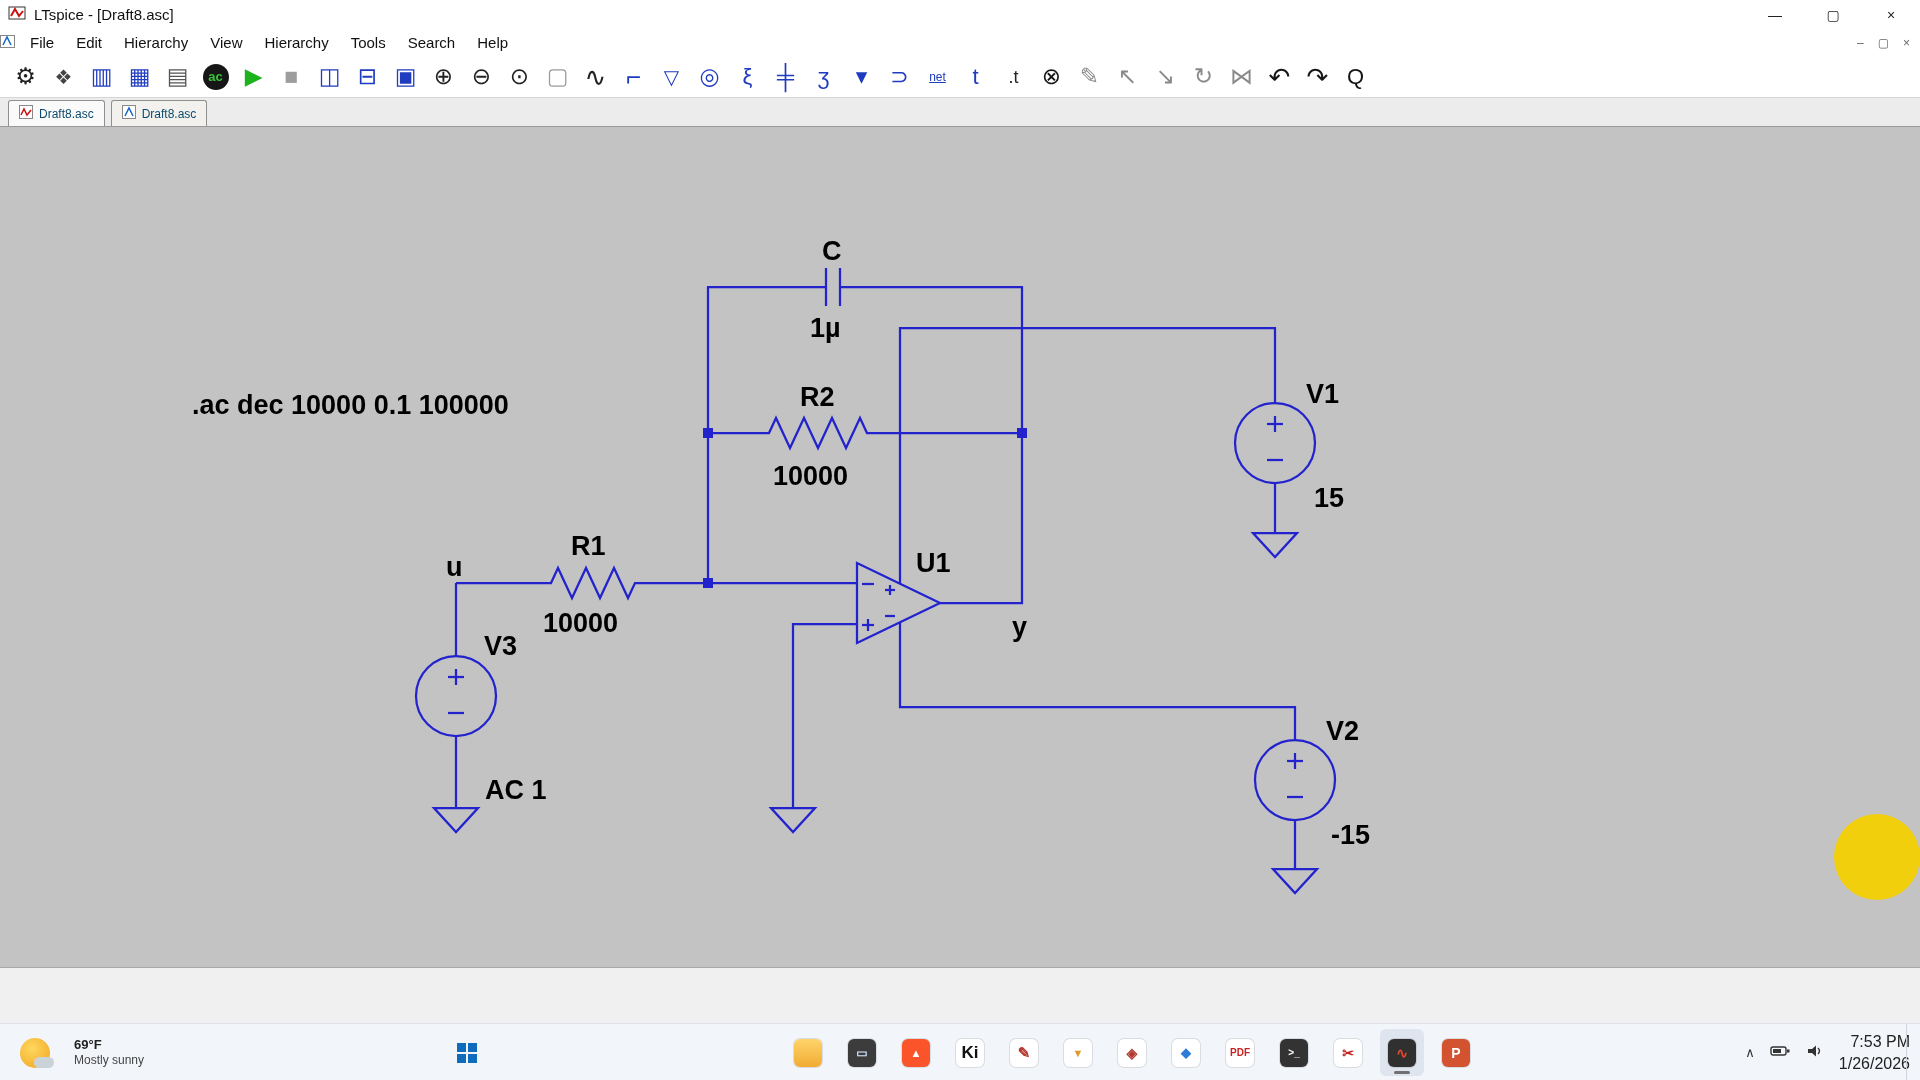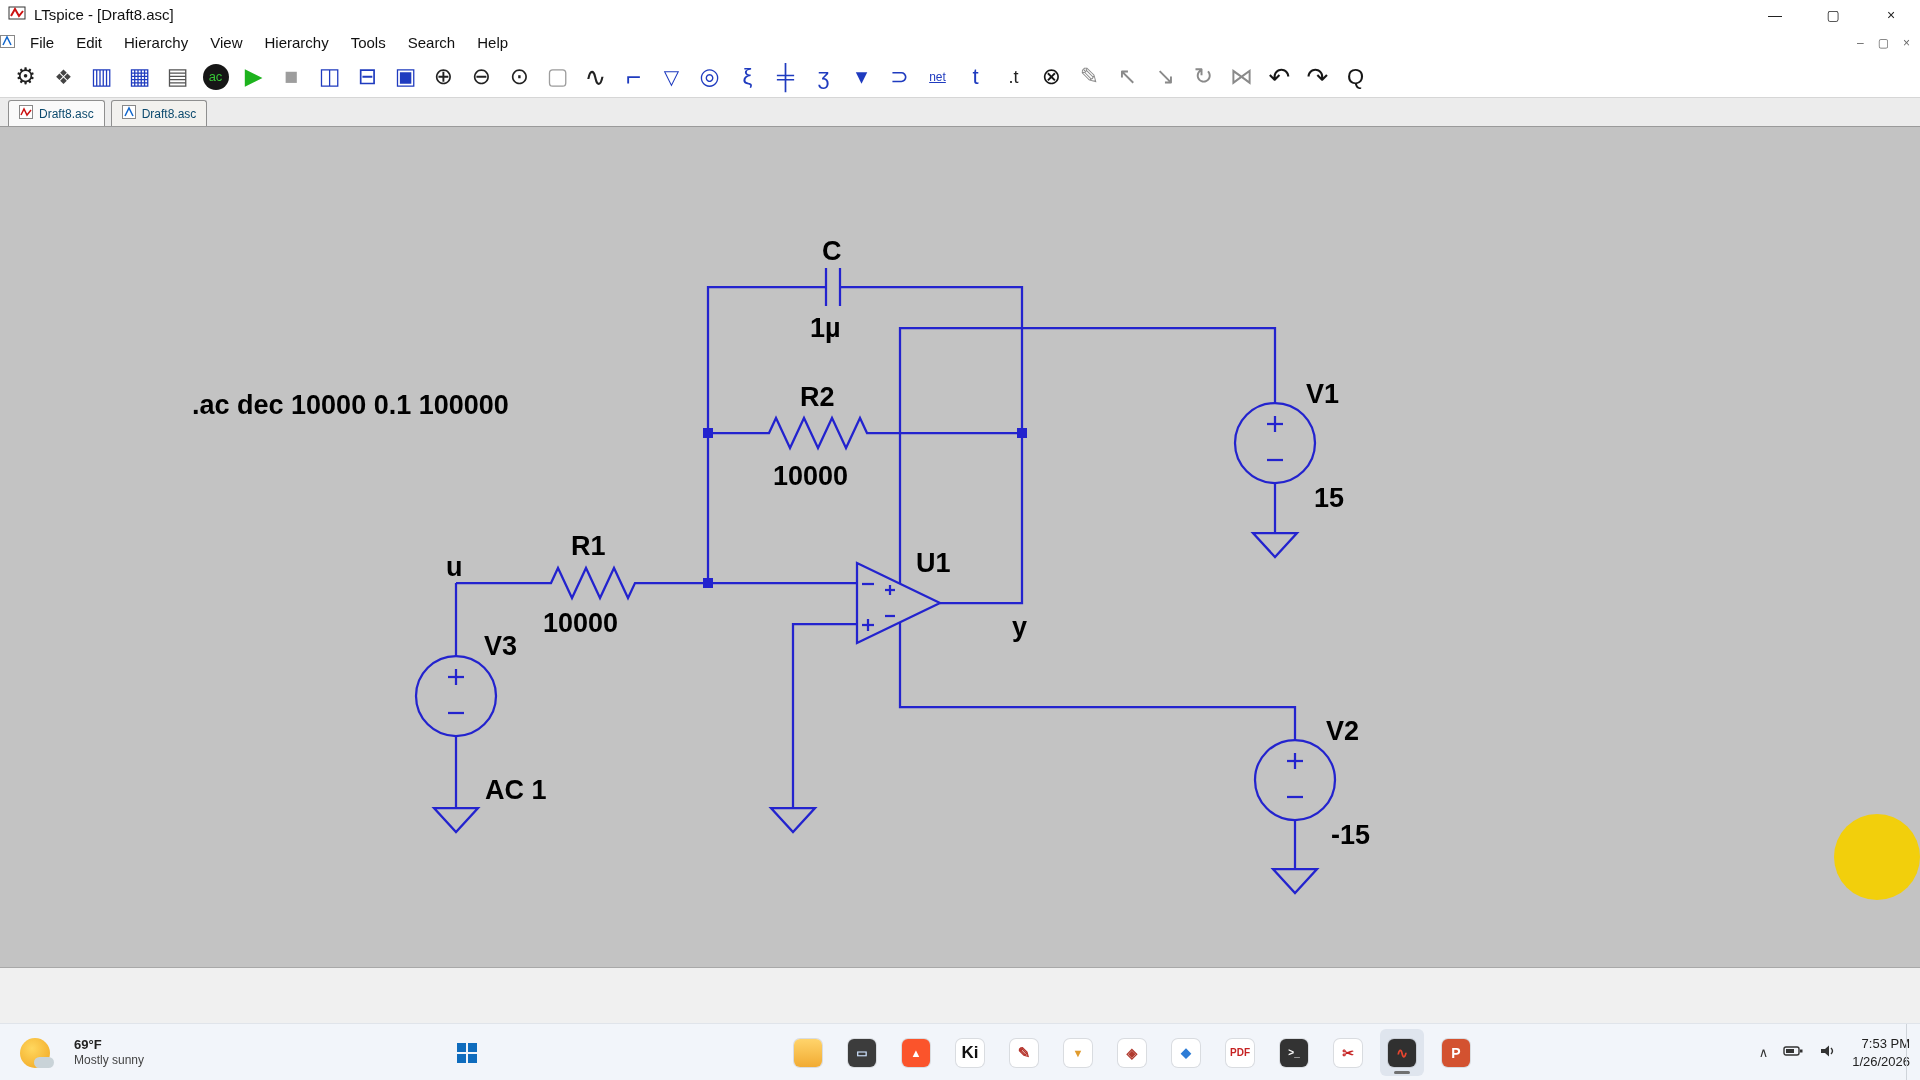--- a/index.html
+++ b/index.html
@@ -14,21 +14,21 @@
   
   .menubar{position:absolute;top:29px;left:0;right:0;height:27px;background:#fff;display:flex;align-items:center;font-size:15px;color:#111;}
   .menu-items{display:flex;}
   .menu-item{padding:0 11px;}
   .mdi-controls{position:absolute;right:10px;display:flex;gap:14px;color:#666;font-size:12px;}
 
   
   .toolbar{position:absolute;top:56px;left:0;right:0;height:42px;background:#fff;border-bottom:1px solid #d6d6d6;display:flex;align-items:center;padding-left:8px;gap:3px;}
   .tool{width:35px;height:36px;display:flex;align-items:center;justify-content:center;}
   .tglyph{font-size:23px;line-height:1;}
-  .badge{width:26px;height:26px;border-radius:50%;display:flex;align-items:center;justify-content:center;font-weight:normal;}
+  .badge{width:26px;height:26px;border-radius:50%;display:flex;align-items:center;justify-content:center;font-weight:bold;}
 
   
   .tabbar{position:absolute;top:98px;left:0;right:0;height:29px;background:#ececec;display:flex;align-items:flex-end;padding-left:8px;gap:6px;border-bottom:1px solid #9a9a9a;}
   .tab{height:26px;display:flex;align-items:center;gap:6px;padding:0 10px;background:#f2f1ee;border:1px solid #8f8f8f;border-bottom:none;font-size:12px;border-radius:3px 3px 0 0;color:#0c4a6e;}
   .tab.active{background:#fafafa;}
 
   
   .canvas{position:absolute;top:127px;left:0;width:1920px;height:840px;background:#c3c3c3;}
   .canvas svg text{font-family:"Liberation Sans",sans-serif;font-weight:bold;font-size:27px;fill:#000;}
 
@@ -48,21 +48,21 @@
   .start{position:absolute;left:448px;top:10px;width:37px;height:37px;display:flex;align-items:center;justify-content:center;border-radius:6px;}
   .searchbox{position:absolute;left:498px;top:10px;width:268px;height:37px;border-radius:19px;background:#fff;border:1px solid #d0d4da;display:flex;align-items:center;gap:9px;padding:0 5px 0 14px;font-size:15px;color:#4a4a4a;}
   .search-img{margin-left:auto;width:46px;height:29px;border-radius:9px;background:linear-gradient(120deg,#8fb57a,#d7dfcf 60%,#9db48c);}
   .apps{position:absolute;left:786px;top:5px;height:47px;display:flex;gap:10px;}
   .app{position:relative;width:44px;height:47px;display:flex;align-items:center;justify-content:center;border-radius:6px;}
   .appicon{width:28px;height:28px;border-radius:6px;display:flex;align-items:center;justify-content:center;font-weight:bold;box-shadow:0 0 0 1px rgba(0,0,0,.10);}
   .app.active{background:#dfe5ee;}
   .app.active::after{content:"";position:absolute;left:50%;bottom:2px;transform:translateX(-50%);width:16px;height:3px;border-radius:2px;background:#707070;}
   .tray{position:absolute;right:10px;top:0;height:57px;display:flex;align-items:center;gap:15px;color:#333;}
   .chev{font-size:13px;color:#333;}
-  .clock{display:flex;flex-direction:column;align-items:flex-end;font-size:13px;line-height:1.35;color:#222;}
+  .clock{display:flex;flex-direction:column;align-items:flex-end;font-size:16px;line-height:1.35;color:#222;}
   .edge{position:absolute;right:0;top:0;width:4px;height:57px;border-left:1px solid #cfd4da;}
 </style>
 </head>
 <body>
 
 <div class="screen">
 
   <div class="titlebar">
     <span>
       <svg width="18" height="18">

